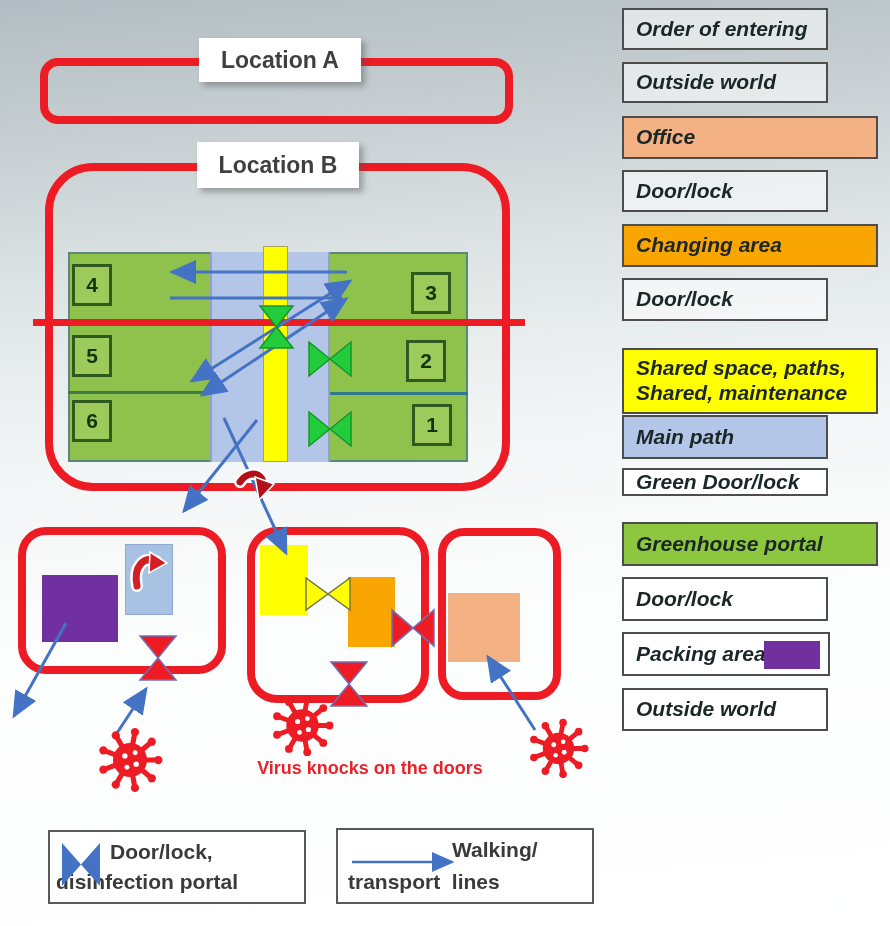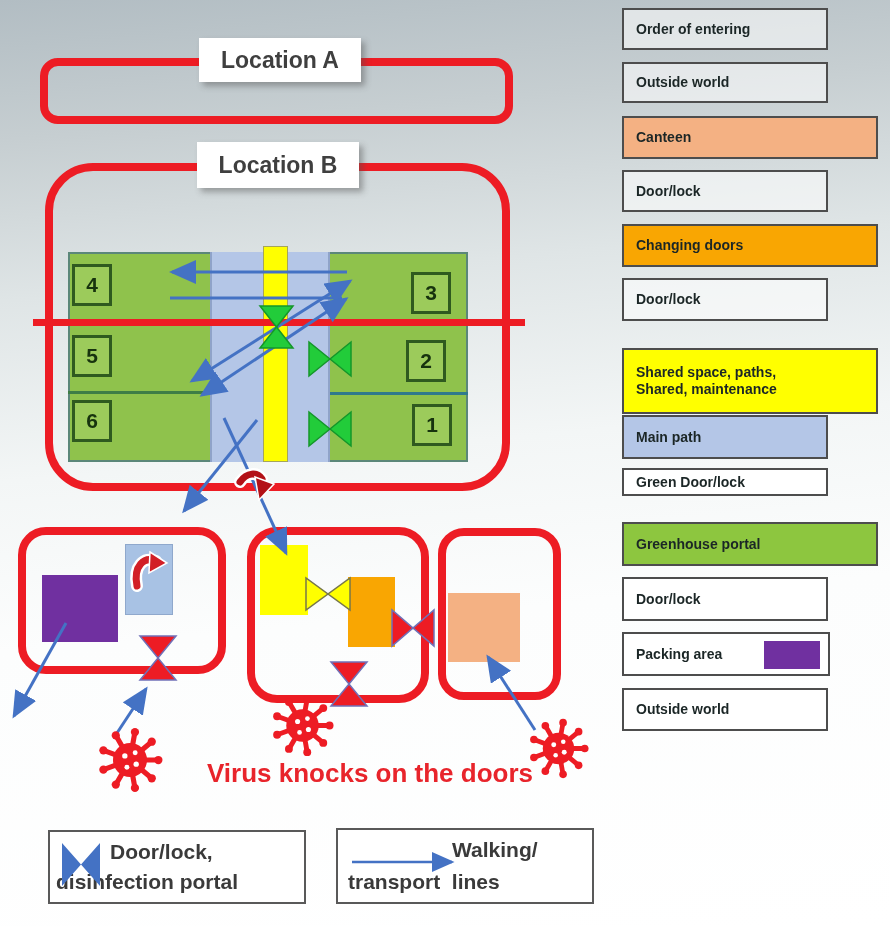--- a/index.html
+++ b/index.html
@@ -17,48 +17,48 @@
   .gh-stripe{position:absolute;left:263px;top:246px;width:25px;height:216px;background:#ffff00;border:1px solid #a5a55a;box-sizing:border-box;}
   .gh-divider{position:absolute;height:3px;}
   .numsq{position:absolute;width:40px;height:42px;background:#9ccb5b;border:3px solid #2f5a1f;box-sizing:border-box;
     display:flex;align-items:center;justify-content:center;font-size:21px;font-weight:bold;color:#17330e;}
   .red-hline{position:absolute;left:33px;top:319px;width:492px;height:7px;background:#ed1c24;}
   
   .room{position:absolute;}
   
   .legend-box{position:absolute;left:622px;border:2px solid #4d4d4d;box-sizing:border-box;
     background:rgba(255,255,255,0.55);display:flex;flex-direction:column;justify-content:center;
-    padding-left:12px;font-size:14px;font-weight:bold;color:#1b2626;line-height:1.18;}
+    padding-left:12px;font-size:21px;font-weight:bold;color:#1b2626;line-height:1.18;font-style:italic;}
   .legend-swatch{position:absolute;right:8px;top:7px;width:56px;height:28px;}
   
   .key-box{position:absolute;background:#ffffff;border:2px solid #595959;box-sizing:border-box;}
   .key-text{position:absolute;font-size:21px;font-weight:bold;color:#3a3a3a;white-space:pre;}
   .caption{position:absolute;left:200px;top:758px;width:340px;text-align:center;
-    font-size:26px;font-weight:bold;color:#e8242b;}
+    font-size:18px;font-weight:bold;color:#e8242b;}
   svg.overlay{position:absolute;left:0;top:0;z-index:10;pointer-events:none;}
 </style>
 </head>
 <body>
 
 <div class="stage">
 
   <div class="legend-box" style="top:8px;width:206px;height:42px;">
       <span>Order of entering</span>
     </div>
   <div class="legend-box" style="top:62px;width:206px;height:41px;">
       <span>Outside world</span>
     </div>
   <div class="legend-box" style="top: 116px; width: 256px; height: 43px; background: rgb(244, 177, 131);">
-      <span>Canteen</span>
+      <span>Office</span>
     </div>
   <div class="legend-box" style="top:170px;width:206px;height:42px;">
       <span>Door/lock</span>
     </div>
   <div class="legend-box" style="top: 224px; width: 256px; height: 43px; background: rgb(249, 166, 2);">
-      <span>Changing doors</span>
+      <span>Changing area</span>
     </div>
   <div class="legend-box" style="top:278px;width:206px;height:43px;">
       <span>Door/lock</span>
     </div>
   <div class="legend-box" style="top: 348px; width: 256px; height: 66px; background: rgb(255, 255, 0);">
     <span>Shared space, paths,</span>
     <span>Shared, maintenance</span>
   </div>
   <div class="legend-box" style="top: 415px; width: 206px; height: 44px; background: rgb(180, 198, 231); justify-content: center;">
       <span>Main path</span>

